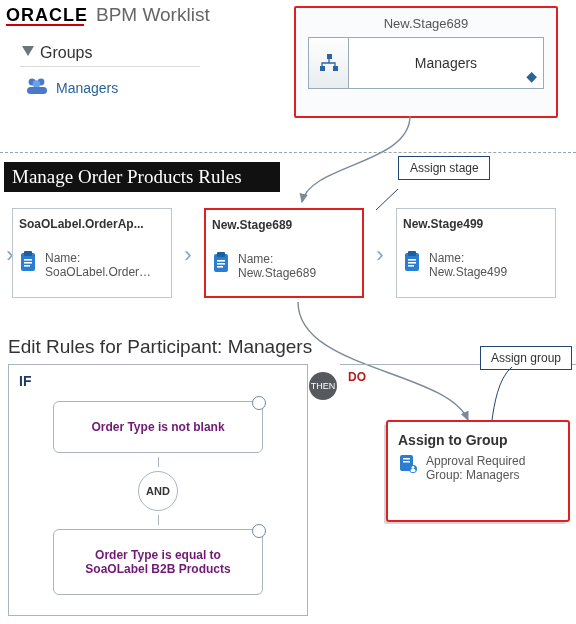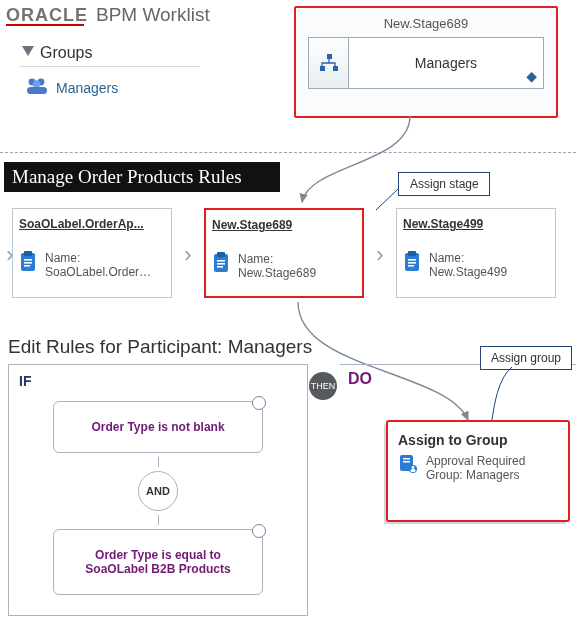--- a/index.html
+++ b/index.html
@@ -7,21 +7,21 @@
     margin: 0;
     width: 576px;
     height: 624px;
     position: relative;
     font-family: Arial, Helvetica, sans-serif;
     background: #fff;
     color: #333;
     overflow: hidden;
   }
   .header { position: absolute; left: 6px; top: 4px; display: flex; align-items: center; gap: 8px; }
-  .oracle { font-weight: bold; color: #737373; font-size: 18px; letter-spacing: 1px; font-family: "Arial Black", Arial; }
+  .oracle { font-weight: bold; color: #000000; font-size: 18px; letter-spacing: 1px; font-family: "Arial Black", Arial; }
   .oracle-underline { width: 78px; height: 2px; background: #c00; margin-top: -2px; }
   .bpm { color: #666; font-size: 19px; }
 
   .groups-box {
     position: absolute;
     left: 20px;
     top: 40px;
     width: 180px;
   }
   .groups-head {
@@ -64,32 +64,32 @@
     width: 276px;
     background: #111; color: #fff;
     font-family: Georgia, "Times New Roman", serif;
     font-size: 19px; padding: 4px 8px;
   }
 
   .callout {
     position: absolute; border: 1px solid #247; color: #333;
     font-size: 12px; padding: 4px 10px; background: #fff;
   }
-  .callout-stage { left: 398px; top: 172px; padding-left: 11px; }
+  .callout-stage { left: 398px; top: 156px; padding-left: 11px; }
   .callout-group { right: 4px; top: 346px; }
 
   .stages-row {
     position: absolute; left: 0; top: 200px; height: 120px; width: 576px;
   }
   .stage-card {
     position: absolute; top: 8px; width: 160px; height: 90px;
     border: 1px solid #bcc6cf; background: #fff; padding: 8px 6px;
   }
   .stage-card.highlight { border: 2px solid #e02020; }
-  .stage-card .title { font-weight: bold; font-size: 12px; color: #333; margin-bottom: 16px; white-space: nowrap; overflow: hidden; text-overflow: ellipsis; text-decoration: underline; }
+  .stage-card .title { font-weight: bold; font-size: 12px; color: #333; margin-bottom: 16px; white-space: nowrap; overflow: hidden; text-overflow: ellipsis; }
   .stage-card .body { display: flex; gap: 8px; font-size: 12px; color: #555; margin-top: 20px; }
   .arrow-sep {
     position: absolute; top: 40px; width: 20px; height: 30px;
     display: flex; align-items: center; justify-content: center;
     color: #7fa3c7; font-size: 22px;
   }
 
   .edit-title {
     position: absolute; left: 8px; top: 336px;
     font-size: 19px; color: #333;
@@ -124,21 +124,21 @@
   }
 
   .then-pill {
     position: absolute; left: 309px; top: 372px;
     width: 28px; height: 28px; border-radius: 50%;
     background: #565a5e; color: #fff; font-size: 9px;
     display: flex; align-items: center; justify-content: center;
   }
   .do-label {
     position: absolute; left: 348px; top: 370px;
-    color: #701a75; font-weight: bold; font-size: 16px;
+    color: #b91c1c; font-weight: bold; font-size: 12px;
   }
   .do-line-top { position: absolute; left: 340px; top:364px; width:236px; height:1px; background:#a9b4c0;}
 
   .assign-box {
     position: absolute; right: 6px; top: 420px;
     width: 184px; height: 102px;
     border: 2px solid #e02020; background: #fff;
     border-radius: 3px;
     box-shadow: -3px 3px 0 -1px #d0d6dc;
     padding: 10px 10px;

